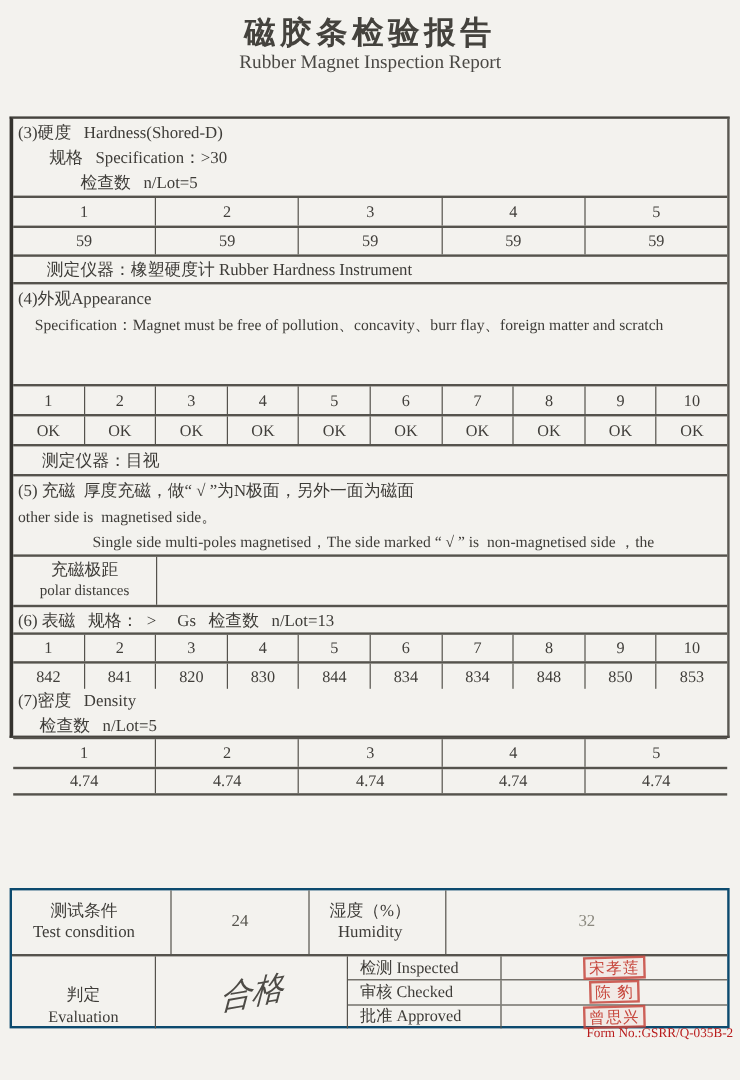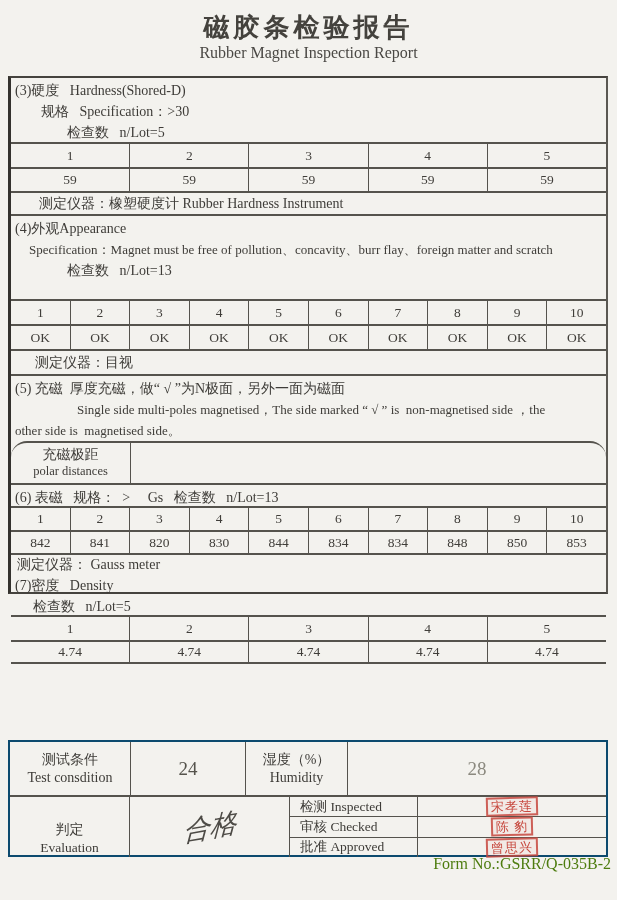--- a/index.html
+++ b/index.html
@@ -14,21 +14,21 @@
   .title-cn{
     position:absolute; top:10px; left:0; width:100%;
     text-align:center; font-size:26px; letter-spacing:4px;
     color:#44423d; font-weight:bold;
   }
   .title-en{
     position:absolute; top:44px; left:0; width:100%;
     text-align:center; font-size:16px; color:#4a4844;
   }
   .main-table{
-    position:absolute; top:76px; left:8px; width:600px; height:518px;
+    position:absolute; top:97px; left:8px; width:600px; height:518px;
     box-sizing:border-box;
     border-top:2px solid #45433e;
     border-right:2px solid #5a5852;
     border-bottom:2px solid #45433e;
     border-left:3px solid #34322e;
     background:transparent;
   }
   .blk{box-sizing:border-box; position:relative; overflow:hidden;}
   .rule{border-top:2px solid #55534d;}
   .ln{white-space:pre; font-size:14px; line-height:21px;}
@@ -55,21 +55,21 @@
     box-sizing:border-box; border:2px solid #0c4a6e;
   }
   .bt-rowA{display:flex; height:55px; box-sizing:border-box; border-bottom:2px solid #55534d;}
   .bt-cell{
     box-sizing:border-box; display:flex; flex-direction:column;
     align-items:center; justify-content:center; line-height:18px; text-align:center;
   }
   .bt-cell + .bt-cell{border-left:1.5px solid #55534d;}
   .bt-cell .cn{font-size:14px;}
   .bt-cell .en{font-size:14px;}
-  .bt-val{font-size:19px; color:#55534c;}
+  .bt-val{font-size:14px; color:#55534c;margin-left:12px;}
   .bt-rowB{display:flex; height:60px;}
   .eval-label{
     width:120px; box-sizing:border-box; border-right:1.5px solid #55534d;
     display:flex; flex-direction:column; align-items:center; justify-content:flex-end;
     line-height:18px;
   }
   .sig-cell{
     width:160px; box-sizing:border-box; border-right:1.5px solid #55534d;
     display:flex; align-items:center; justify-content:center;
   }
@@ -85,21 +85,21 @@
     width:128px; box-sizing:border-box; border-right:1.5px solid #55534d;
     display:flex; align-items:center; padding-left:10px; font-size:13.5px;
   }
   .stamp-cell{flex:1; display:flex; align-items:center; justify-content:center;}
   .stamp{
     display:inline-block; border:2px solid rgba(199,72,62,.85); color:#c7483e;
     font-size:13px; line-height:15px; padding:0 3px; letter-spacing:1px;
     transform:rotate(-1.5deg); background:rgba(230,120,110,.06);
   }
   .form-no{
-    position:absolute; top:855px; right:6px; font-size:16px; color:#4d7c0f;
+    position:absolute; top:855px; right:6px; font-size:11px; color:#b91c1c;
   }
   .hum{color:#8b897f;}
 </style>
 </head>
 <body>
 
 <div class="page">
 
   <div class="title-cn">磁胶条检验报告</div>
   <div class="title-en">Rubber Magnet Inspection Report</div>
@@ -125,21 +125,20 @@
       <div class="cell">59</div>
       <div class="cell">59</div>
     </div>
     <div class="blk rule instr" style="height:23px;padding-left:28px;">
       <span>测定仪器：橡塑硬度计  Rubber Hardness Instrument</span>
     </div>
 
     <div class="blk rule" style="height:85px; padding:2px 0 0 4px;">
       <div class="ln">(4)外观Appearance</div>
       <div class="ln en" style="padding-left:14px;">Specification：Magnet must be free of pollution、concavity、burr flay、foreign matter and scratch</div>
-      <div class="ln" style="padding-left:52px;">检查数   n/Lot=13</div>
     </div>
     <div class="row rule" style="height:25px;">
       <div class="cell">1</div>
       <div class="cell">2</div>
       <div class="cell">3</div>
       <div class="cell">4</div>
       <div class="cell">5</div>
       <div class="cell">6</div>
       <div class="cell">7</div>
       <div class="cell">8</div>
@@ -157,24 +156,24 @@
       <div class="cell">OK</div>
       <div class="cell">OK</div>
       <div class="cell">OK</div>
     </div>
     <div class="blk rule instr" style="height:25px;">
       <span>测定仪器：目视</span>
     </div>
 
     <div class="blk rule" style="height:67px; padding:2px 0 0 4px;">
       <div class="ln">(5) 充磁  厚度充磁，做“ √ ”为N极面，另外一面为磁面</div>
+      <div class="ln en">other side is  magnetised side。</div>
       <div class="ln en" style="padding-left:62px;">Single side multi-poles magnetised，The side marked “ √ ” is  non-magnetised side ，the</div>
-      <div class="ln en">other side is  magnetised side。</div>
-    </div>
-    <div class="polar-row rule" style="height:40px;border-radius:16px;">
+    </div>
+    <div class="polar-row rule" style="height:40px;">
       <div class="polar-label">
         <span class="cn">充磁极距</span>
         <span class="en">polar distances</span>
       </div>
       <div class="polar-value"></div>
     </div>
 
     <div class="blk rule" style="height:23px; padding:2px 0 0 4px;">
       <div class="ln">(6) 表磁   规格：  &gt;     Gs   检查数   n/Lot=13</div>
     </div>
@@ -195,23 +194,20 @@
       <div class="cell">841</div>
       <div class="cell">820</div>
       <div class="cell">830</div>
       <div class="cell">844</div>
       <div class="cell">834</div>
       <div class="cell">834</div>
       <div class="cell">848</div>
       <div class="cell">850</div>
       <div class="cell">853</div>
     </div>
-    <div class="blk rule instr" style="height:22px; padding-left:6px;">
-      <span>测定仪器：  Gauss meter</span>
-    </div>
 
     <div class="blk" style="height:40px; padding:0 0 0 4px;">
       <div class="ln">(7)密度   Density</div>
       <div class="ln" style="padding-left:18px;">检查数   n/Lot=5</div>
     </div>
     <div class="row rule" style="height:25px;">
       <div class="cell">1</div>
       <div class="cell">2</div>
       <div class="cell">3</div>
       <div class="cell">4</div>
@@ -232,21 +228,21 @@
     <div class="bt-rowA">
       <div class="bt-cell" style="width:120px;">
         <span class="cn">测试条件</span>
         <span class="en">Test consdition</span>
       </div>
       <div class="bt-cell bt-val" style="width:115px;">24</div>
       <div class="bt-cell" style="width:102px;">
         <span class="cn">湿度（%）</span>
         <span class="en">Humidity</span>
       </div>
-      <div class="bt-cell bt-val hum" style="flex:1;">28</div>
+      <div class="bt-cell bt-val hum" style="flex:1;">32</div>
     </div>
     <div class="bt-rowB">
       <div class="eval-label">
         <span class="cn" style="font-size:14px;">判定</span>
         <span class="en" style="font-size:13.5px;">Evaluation</span>
       </div>
       <div class="sig-cell">
         <span class="signature">合格</span>
       </div>
       <div class="sign-rows">

